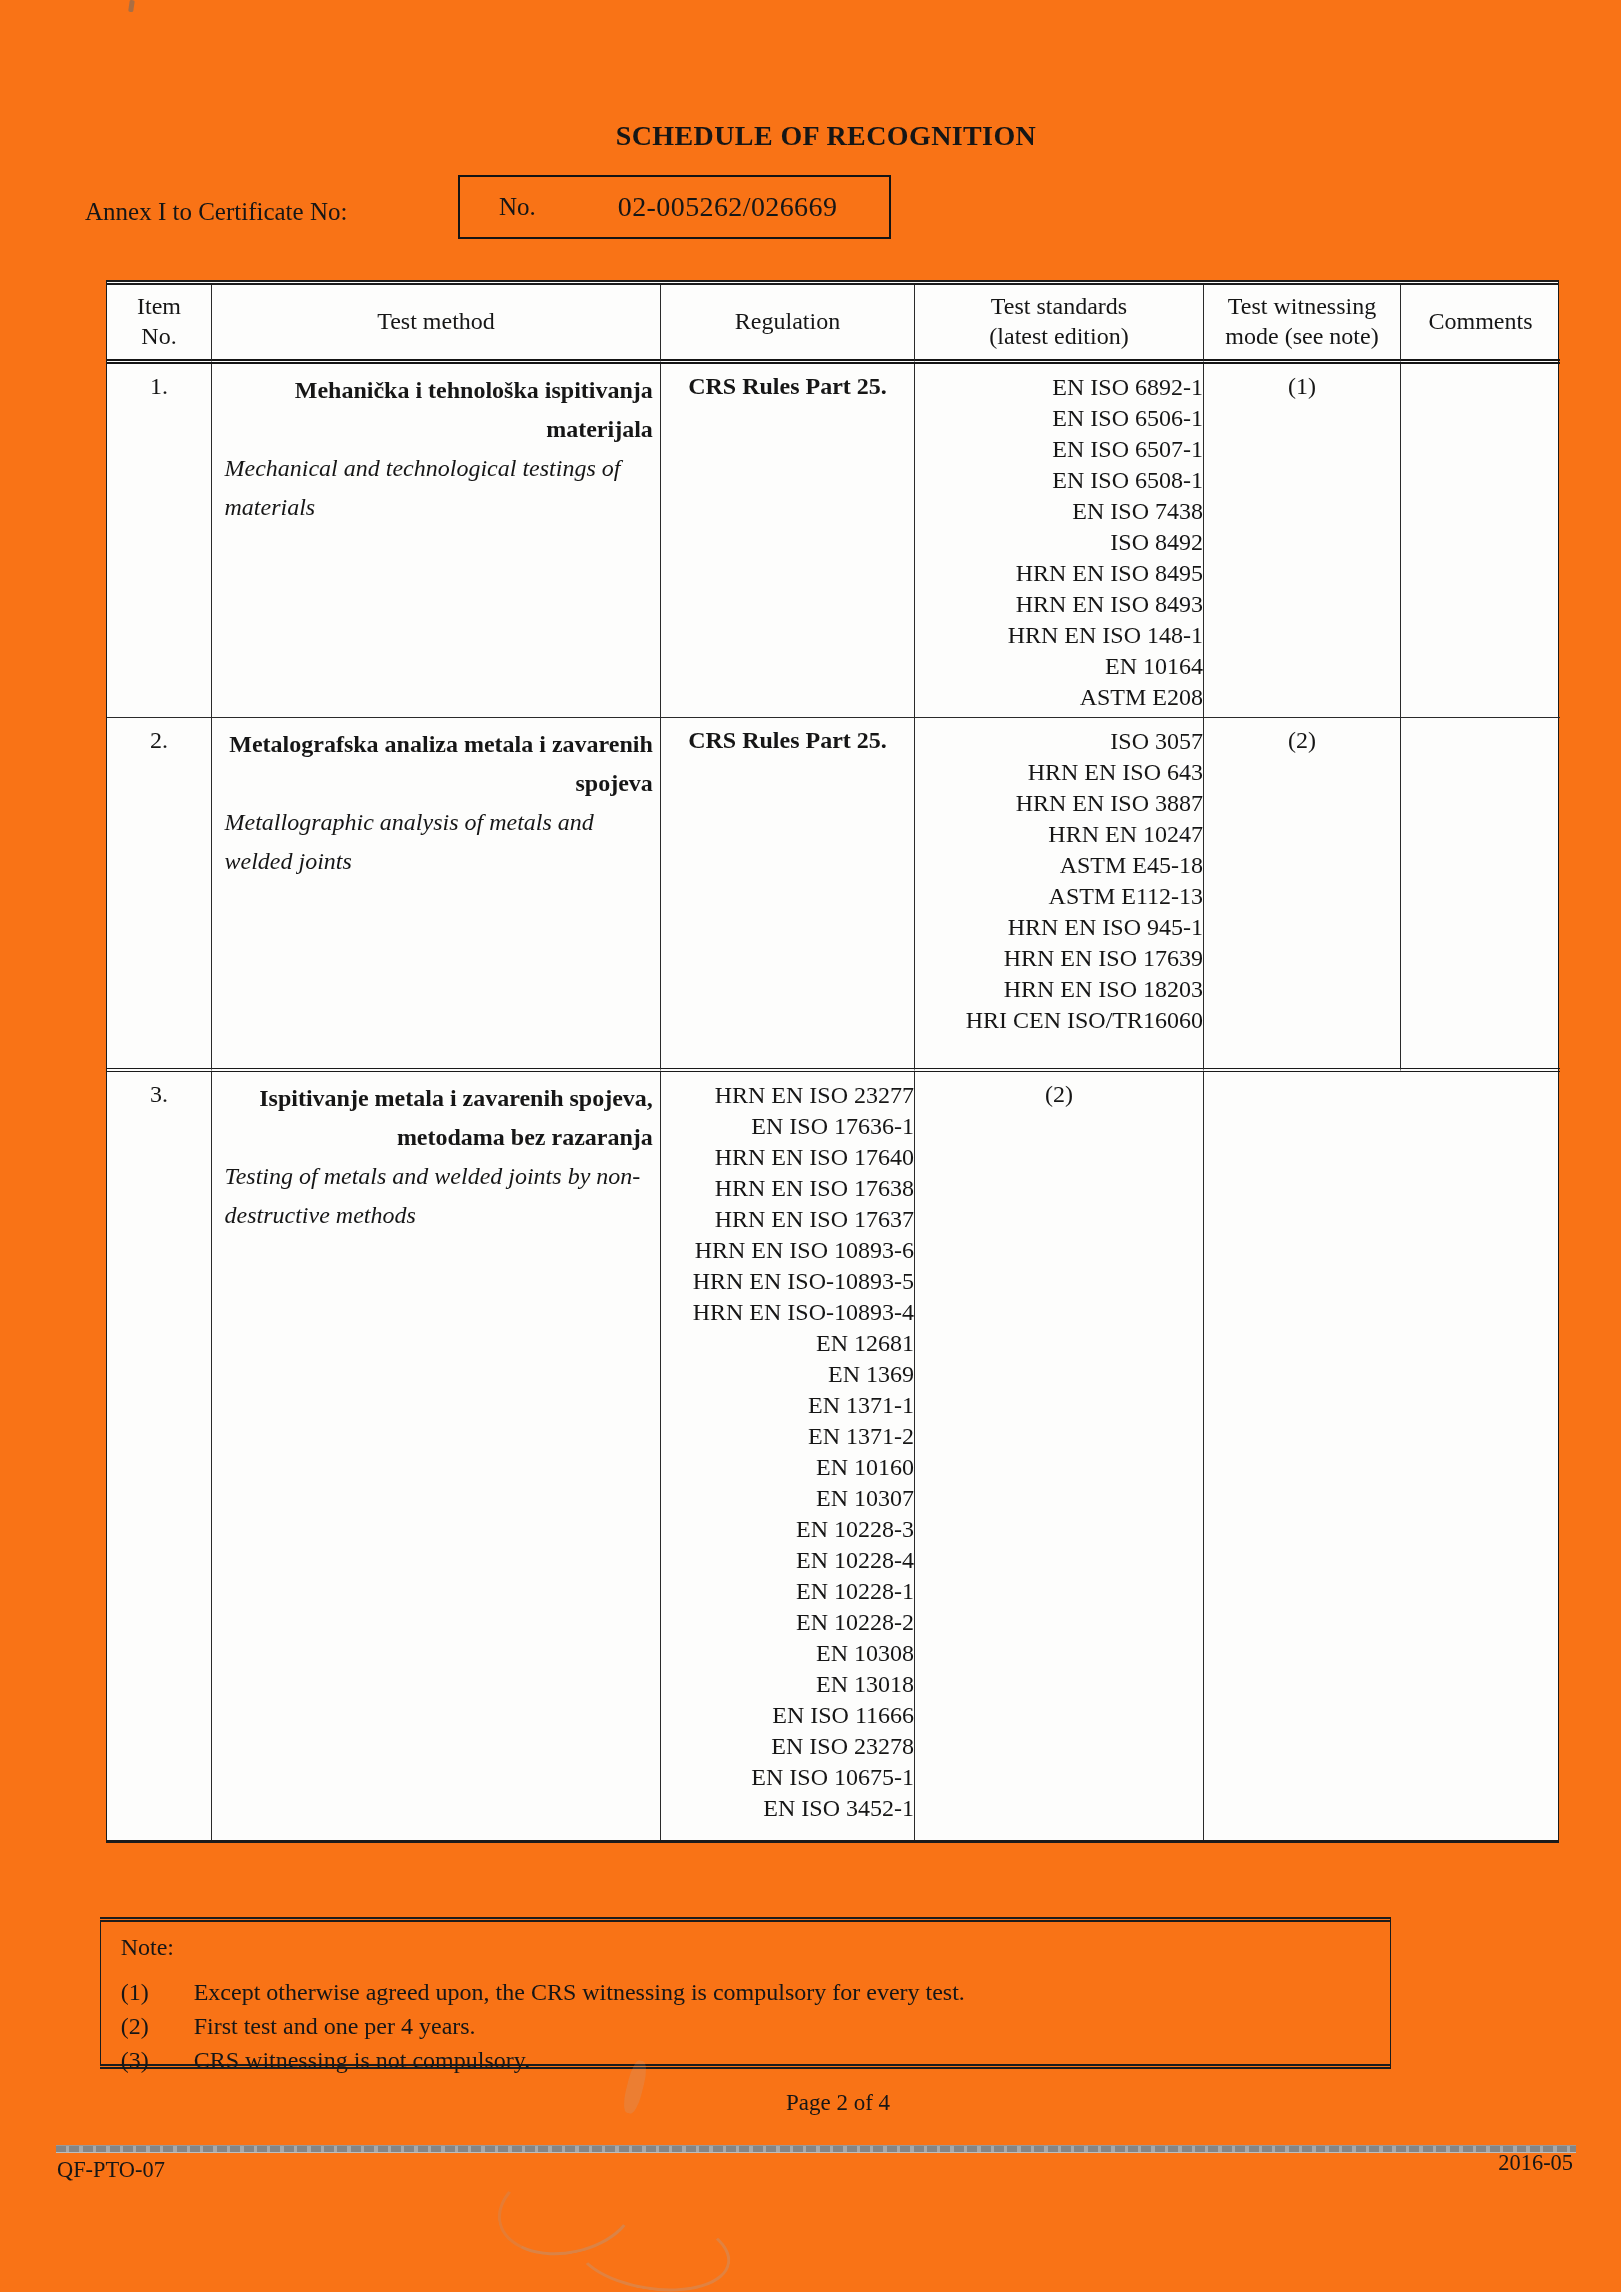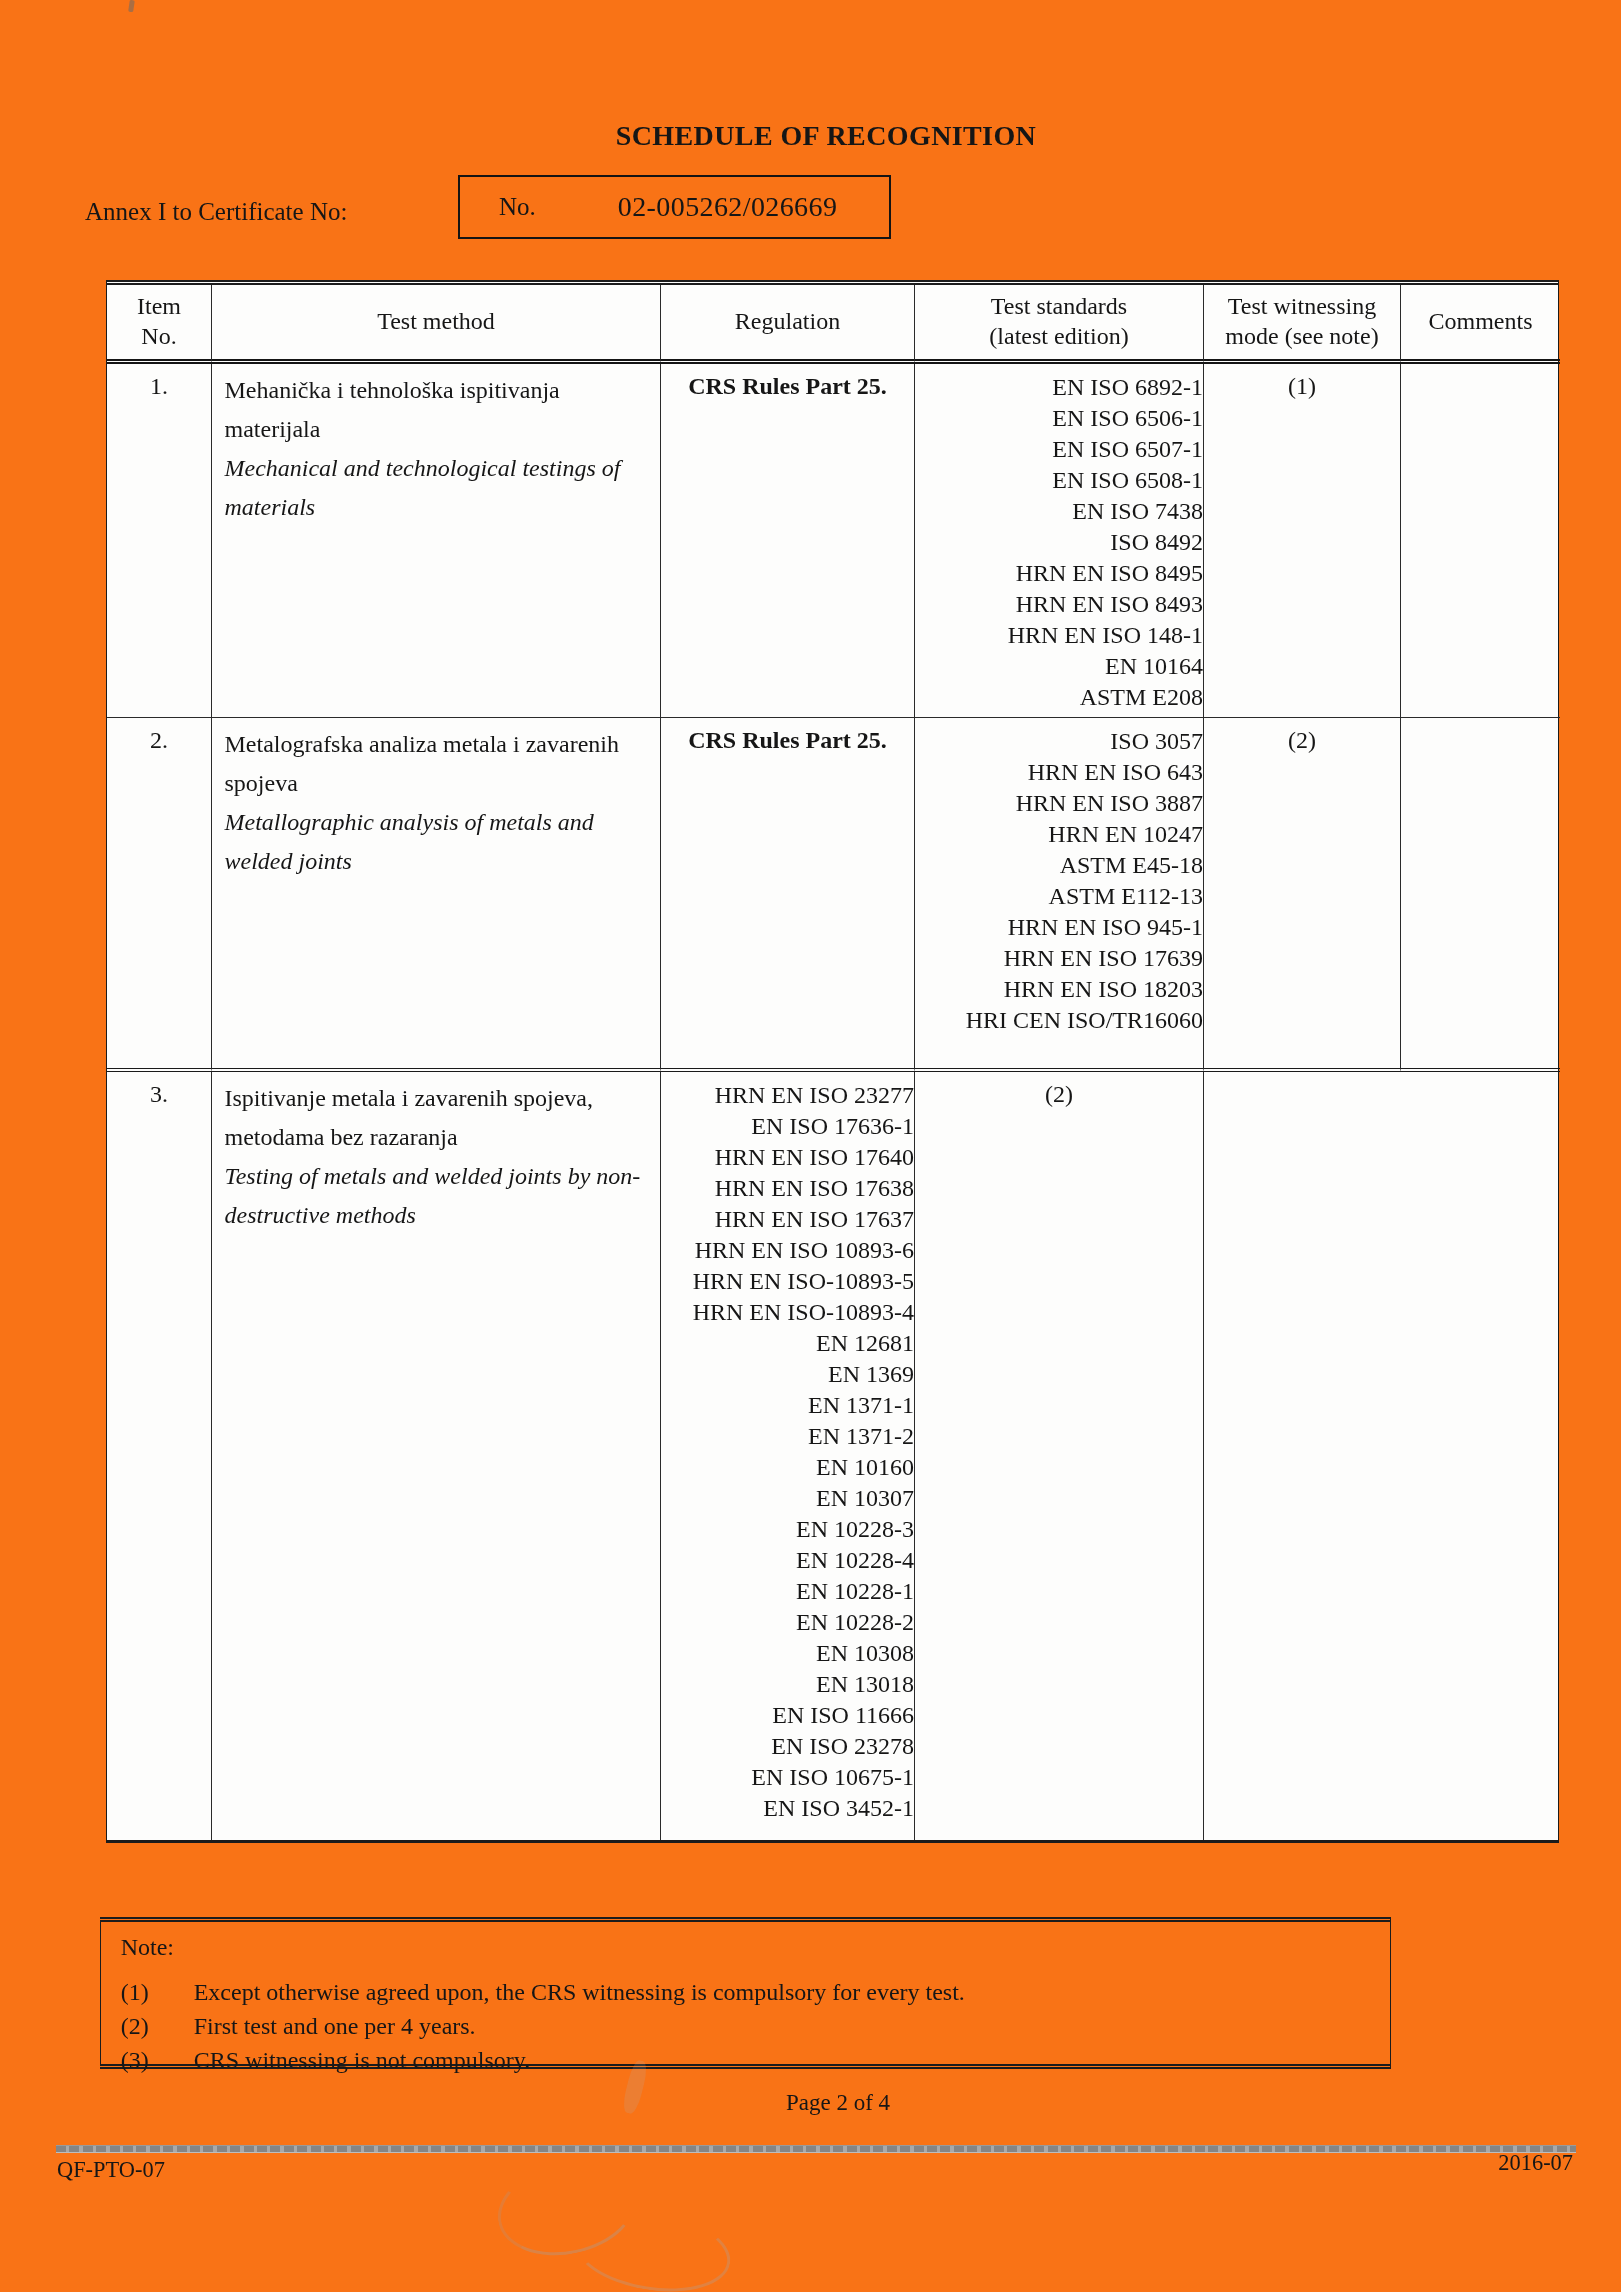--- a/index.html
+++ b/index.html
@@ -55,21 +55,21 @@
     height:79px;
     border-bottom:5.4px double #151515;
     display:flex;flex-direction:column;justify-content:center;align-items:center;
     text-align:center;line-height:29.6px;
   }
   .r1{height:354px;border-bottom:1.8px solid #2a2a2a;}
   .r2{height:354px;border-bottom:4.5px double #1a1a1a;}
   .r3{height:768px;border-bottom:none;}
   .itemno{text-align:center;padding-top:9px;}
   .method{padding:7.2px 7.2px 0 12.5px;line-height:39px;}
-  .method .m-hr{font-weight:normal;}
+  .method .m-hr{font-weight:bold;text-align:right;}
   .method .m-en{font-style:italic;}
   .reg{text-align:center;padding-top:9px;font-weight:bold;}
   .standards{text-align:right;padding-top:8px;line-height:31px;}
   .standards div{white-space:nowrap;}
   .wmode{text-align:center;padding-top:9px;}
 
   
   .note-box{
     position:absolute;left:100px;top:1917px;width:1291px;height:152px;
     border:1.8px solid #1c1c1c;
@@ -239,16 +239,16 @@
   </div>
 
   <div class="page-indicator">Page 2 of 4</div>
 
   <div class="swirl s3"></div>
   <div class="footer-rule"></div>
   <div class="swirl s1"></div>
   <div class="swirl s2"></div>
 
   <div class="footer-left">QF-PTO-07</div>
-  <div class="footer-right">2016-07</div>
+  <div class="footer-right">2016-05</div>
 
 </div>
 
 
 </body></html>

